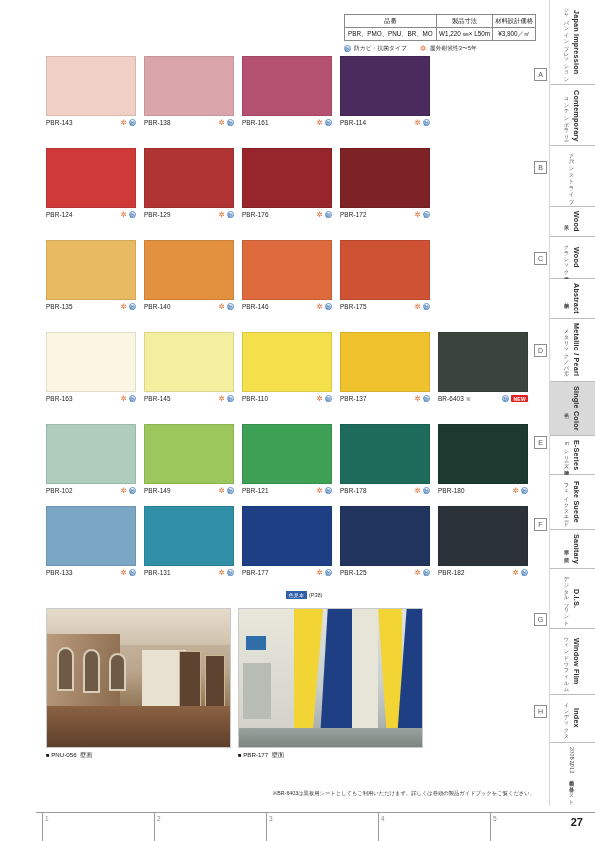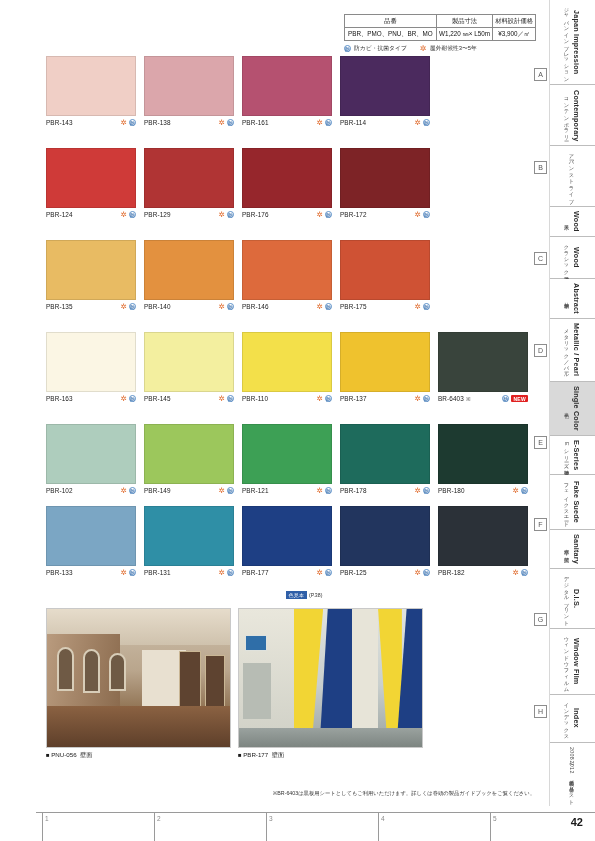--- a/index.html
+++ b/index.html
@@ -598,21 +598,21 @@
     <div class="tick-lbl" style="left: 9px;">1</div>
     <div class="tick" style="left: 118px;"></div>
     <div class="tick-lbl" style="left: 121px;">2</div>
     <div class="tick" style="left: 230px;"></div>
     <div class="tick-lbl" style="left: 233px;">3</div>
     <div class="tick" style="left: 342px;"></div>
     <div class="tick-lbl" style="left: 345px;">4</div>
     <div class="tick" style="left: 454px;"></div>
     <div class="tick-lbl" style="left: 457px;">5</div>
   </div>
-<div class="pageno">42</div>
+<div class="pageno">27</div>
 
 <div class="tab-rail" id="rail">
     <div class="tab">
       <span class="tab-en">Japan Impression</span>
       <span class="tab-jp">ジャパンインプレッション</span>
     </div>
     <div class="tab">
       <span class="tab-en">Contemporary</span>
       <span class="tab-jp">コンテンポラリー</span>
     </div>

